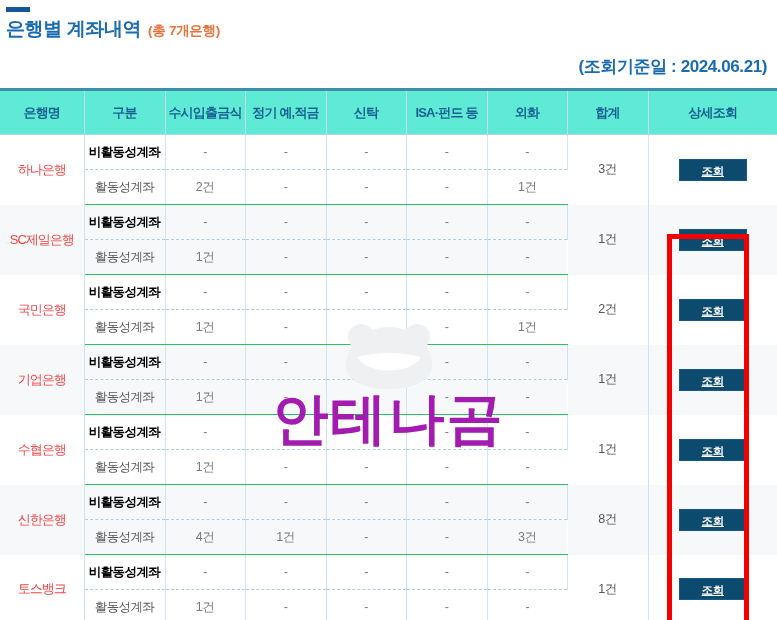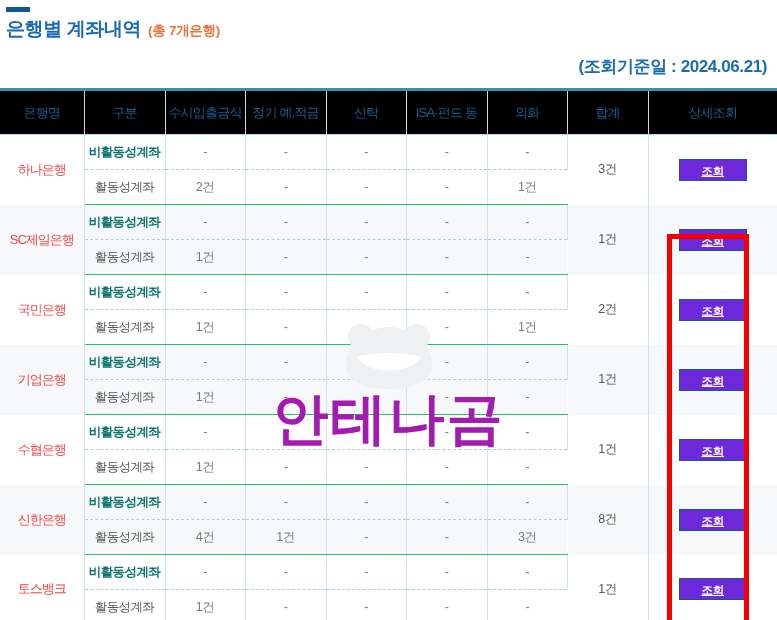--- a/index.html
+++ b/index.html
@@ -79,24 +79,24 @@
   table.accounts col.c-type    { width: 81px; }
   table.accounts col.c-demand  { width: 80px; }
   table.accounts col.c-savings { width: 81px; }
   table.accounts col.c-trust   { width: 80px; }
   table.accounts col.c-isa     { width: 81px; }
   table.accounts col.c-forex   { width: 80px; }
   table.accounts col.c-total   { width: 81px; }
   table.accounts col.c-detail  { width: 129px; }
 
   thead th {
-    background: #000000;
+    background: #5eead4;
     color: #1a5f93;
     font-size: 13px;
-    font-weight: normal;
+    font-weight: bold;
     letter-spacing: -0.8px;
     height: 43px;
     border-right: 1px solid #c5dced;
     border-bottom: 1px solid #b8d5e7;
     text-align: center;
     padding: 0 1px;
     white-space: nowrap;
   }
   thead th:last-child { border-right: none; }
 
@@ -124,21 +124,21 @@
   tbody tr.row-inactive td.dashed-split {
     border-bottom: 1px dashed #a9cee4;
   }
 
   td.bank-name {
     font-size: 13px;
     color: #ef4444;
     letter-spacing: -1px;
   }
   td.type-inactive {
-    color: #0f766e;
+    color: #000000;
     font-weight: bold;
     font-size: 12.5px;
     letter-spacing: -0.6px;
   }
   td.type-active {
     color: #585858;
     font-size: 12.5px;
     letter-spacing: -0.6px;
   }
   td.total-cell {
@@ -147,21 +147,21 @@
   }
   td.dash-cell { color: #7a7a7a; }
 
   
   td.detail-cell { padding: 0; }
   .detail-btn {
     display: inline-block;
     width: 68px;
     height: 22px;
     line-height: 22px;
-    background: #6d28d9;
+    background: #0c4a6e;
     border: 1px solid #15588f;
     color: #ffffff;
     font-size: 11.5px;
     font-weight: bold;
     letter-spacing: -0.3px;
     text-align: center;
     text-decoration: underline;
     cursor: pointer;
     font-family: "Liberation Sans", "DejaVu Sans", sans-serif;
     padding: 0;

